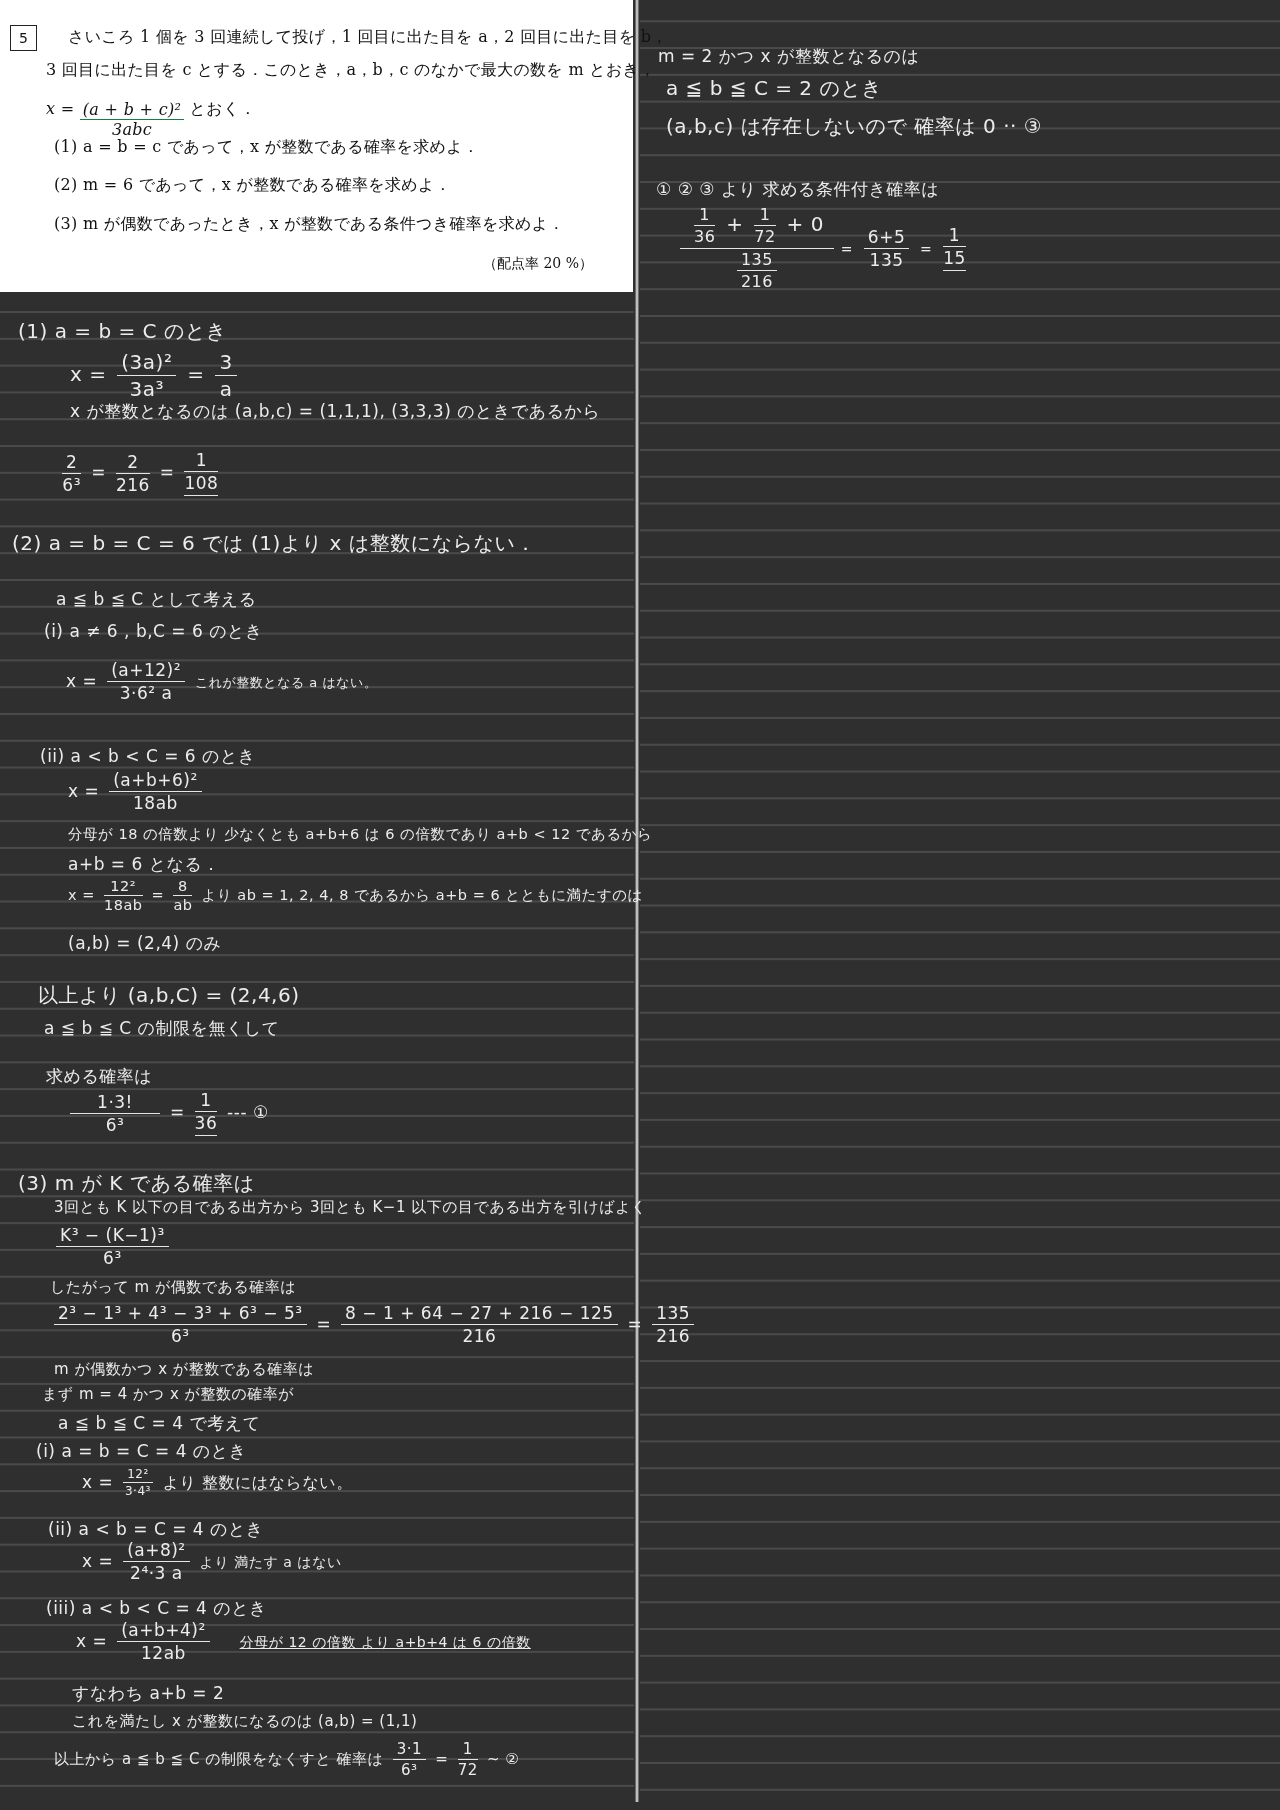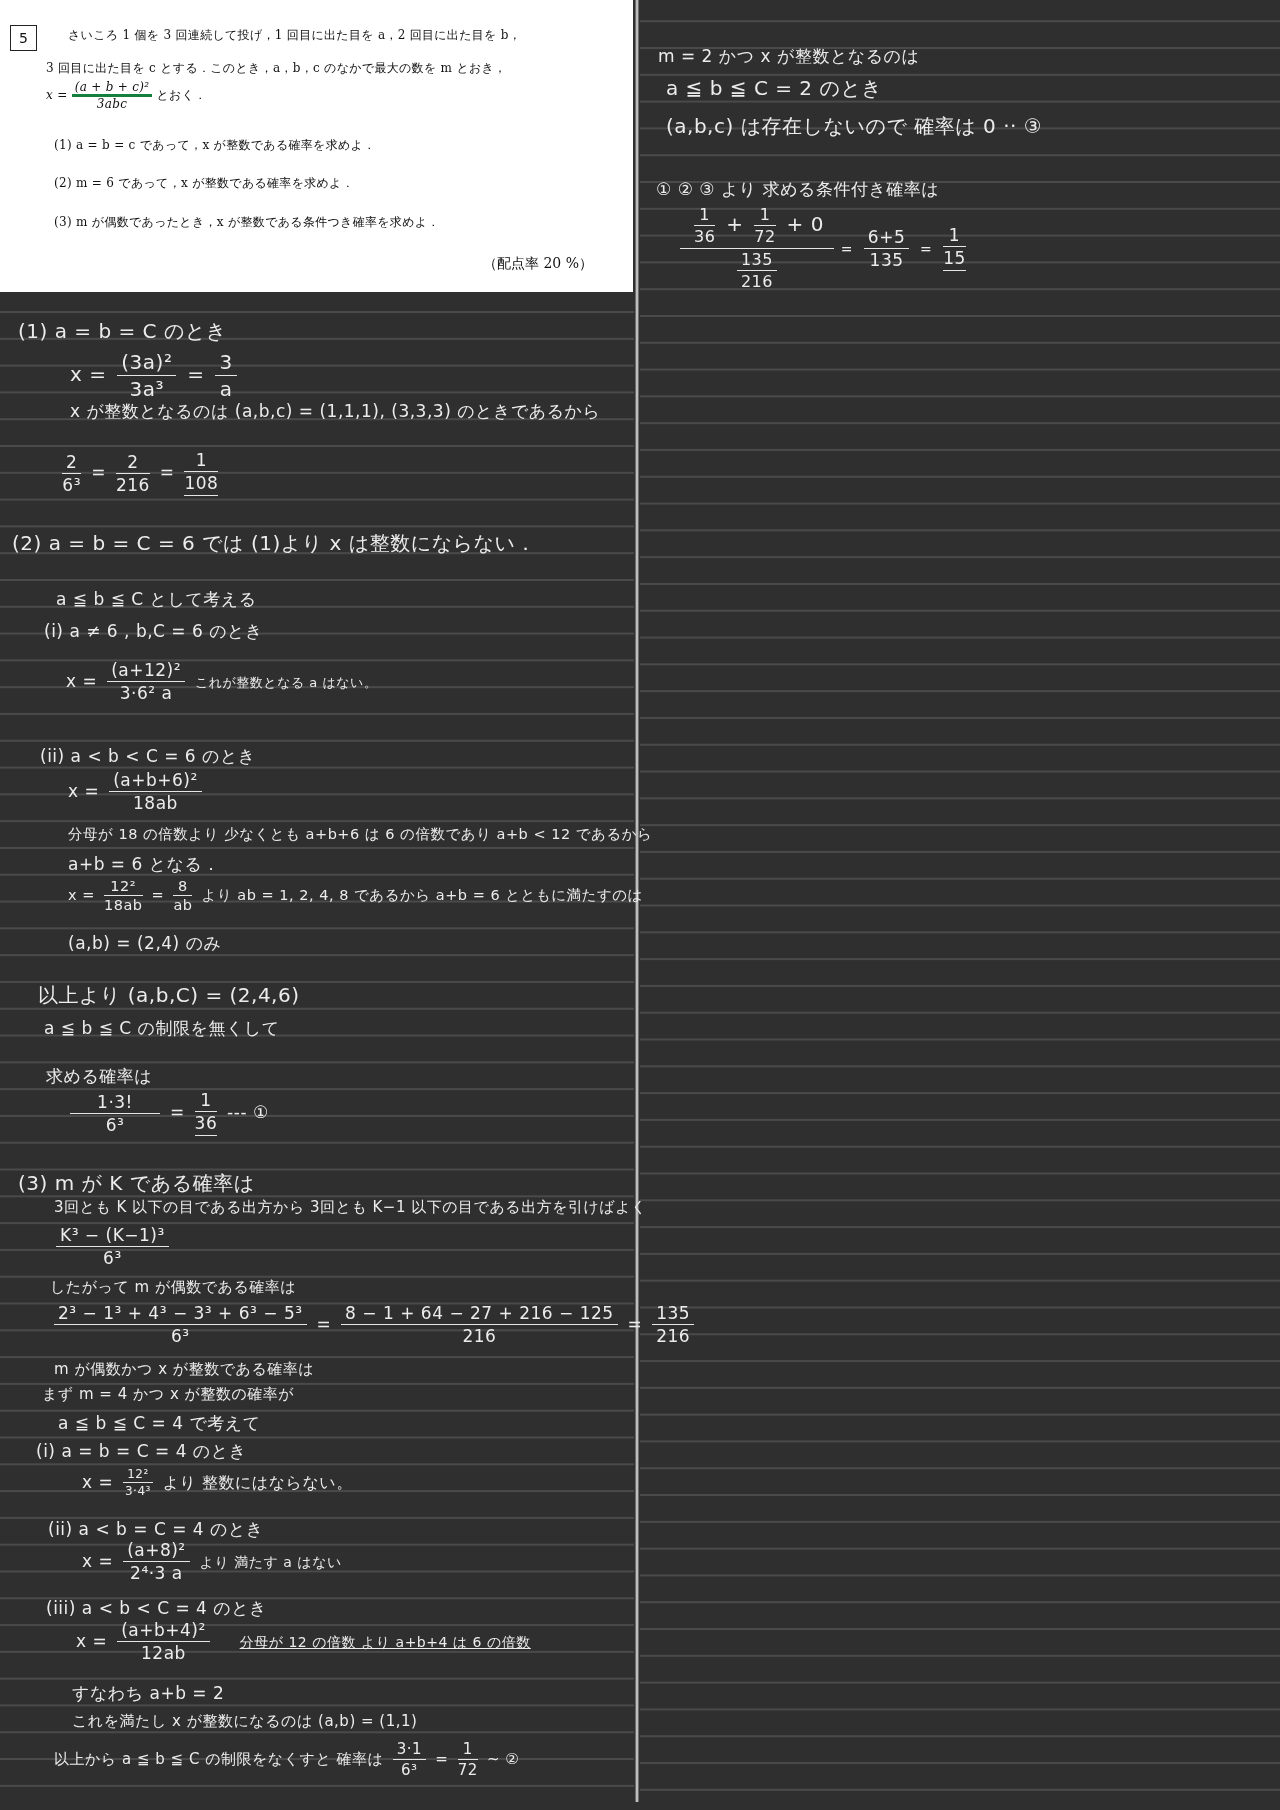--- a/index.html
+++ b/index.html
@@ -30,23 +30,23 @@
   .problem {
     position:absolute; left:0; top:0; width:633px; height:292px;
     background:#ffffff; color:#111;
     font-family:"DejaVu Serif", serif;
   }
   .prob-num {
     position:absolute; left:10px; top:25px; width:25px; height:24px;
     border:1.5px solid #222; font-family:"DejaVu Sans", sans-serif;
     font-size:14px; text-align:center; line-height:24px;
   }
-  .pline { position:absolute; font-size:12px; white-space:nowrap; letter-spacing:0.3px; }
+  .pline { position:absolute; font-size:16px; white-space:nowrap; letter-spacing:0.3px; }
   .frac { display:inline-block; vertical-align:middle; text-align:center; }
-  .frac .num { display:block; border-bottom:3px solid #15803d; padding:0 3px; font-style:italic; }
+  .frac .num { display:block; border-bottom:1px solid #15803d; padding:0 3px; font-style:italic;margin-top:20px; }
   .frac .den { display:block; font-style:italic; }
   .score { position:absolute; right:40px; top:255px; font-size:14px; }
 
   
   .hw {
     position:absolute; color:#ececec; white-space:nowrap;
     font-family:"DejaVu Sans", sans-serif; font-size:17px; letter-spacing:0.5px;
   }
   .hw.lg { font-size:20px; }
   .hfrac { display:inline-block; vertical-align:middle; text-align:center; margin:0 4px; }

